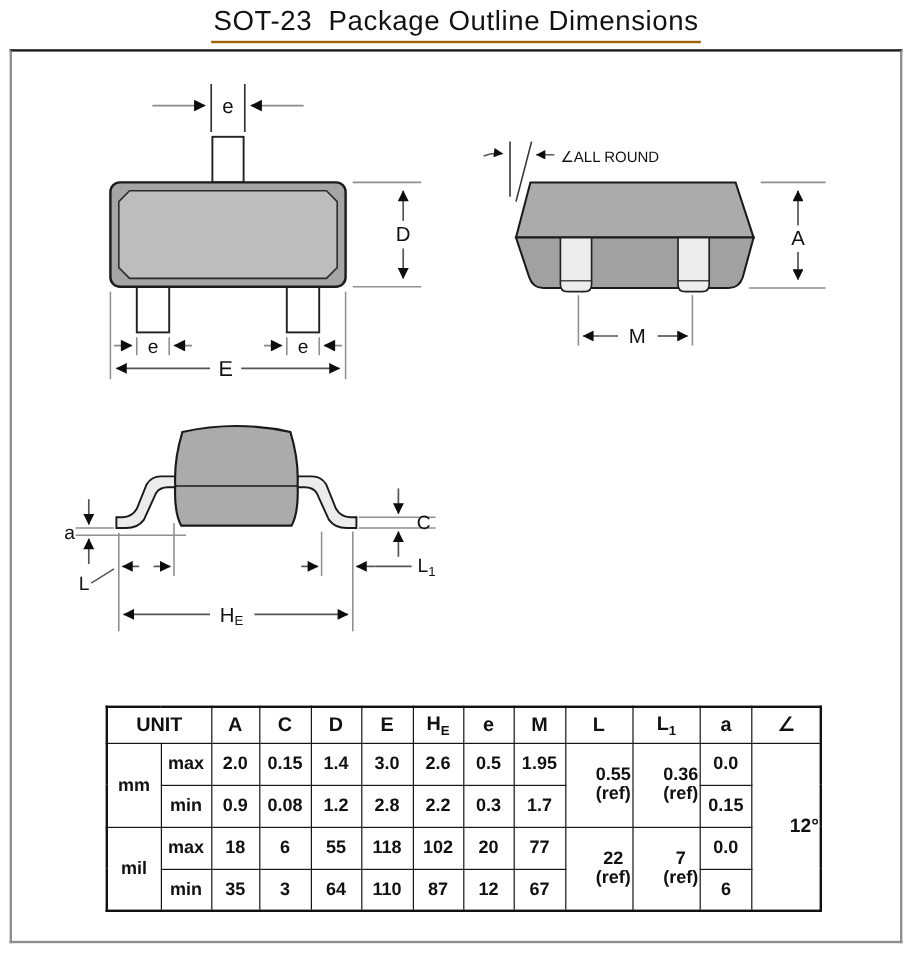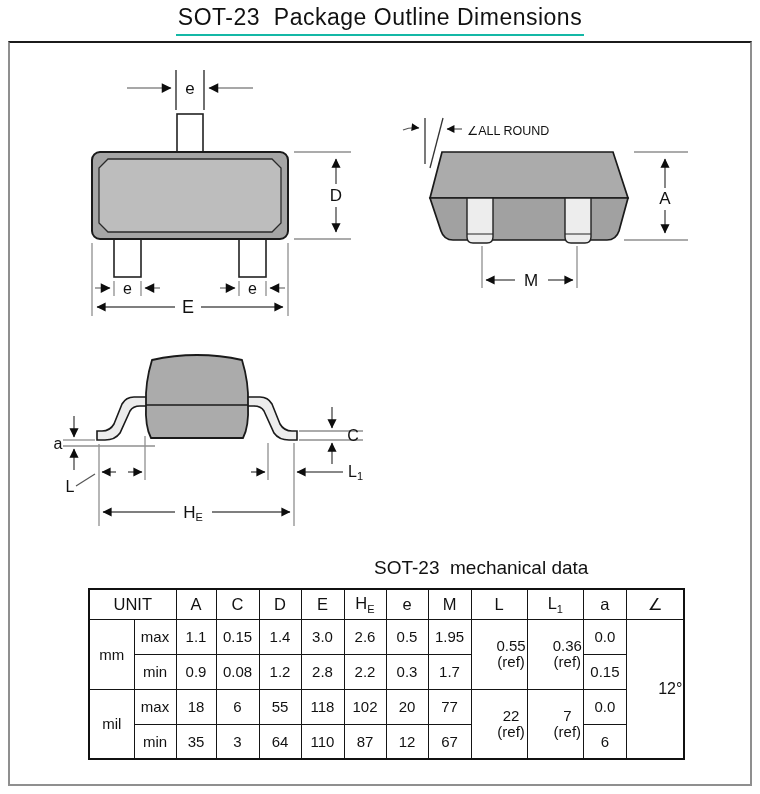--- a/index.html
+++ b/index.html
@@ -1,31 +1,31 @@
 <!DOCTYPE html>
 <html><head>
 <meta charset="utf-8">
 <style>
   html,body{margin:0;padding:0;background:#fff;}
   .page{position:relative;width:760px;height:794px;background:#fff;overflow:hidden;
         font-family:"Liberation Sans","DejaVu Sans",sans-serif;color:#111;}
   .title-wrap{position:absolute;left:0;top:4px;width:760px;text-align:center;}
-  .title{display:inline-block;font-size:23px;letter-spacing:.5px;border-bottom:2px solid #14b8a6;
+  .title{display:inline-block;font-size:23px;letter-spacing:.5px;border-bottom:2px solid #a16207;
          padding:0 2px 3px 2px;white-space:pre;}
   .frame{position:absolute;left:8px;top:41px;width:744px;height:745px;box-sizing:border-box;
          border:2px solid #8f8f8f;border-top-color:#1b1b1b;}
   svg{position:absolute;overflow:visible;}
   #svg-top{left:55px;top:60px;}
   #svg-iso{left:390px;top:110px;}
   #svg-side{left:45px;top:340px;}
   .svg-label{font-family:"Liberation Sans","DejaVu Sans",sans-serif;fill:#111;}
   .caption{position:absolute;left:374px;top:557px;font-size:19px;white-space:pre;}
   table.mech{position:absolute;left:88px;top:588px;border-collapse:collapse;table-layout:fixed;
              font-size:15px;text-align:center;}
-  table.mech td,table.mech th{border:1.5px solid #151515;padding:1px;font-weight:normal;
+  table.mech td,table.mech th{border:1.5px solid #151515;padding:1px;font-weight:bold;
              vertical-align:middle;overflow:hidden;}
   table.mech{border:2px solid #111;}
   tr.hdr{height:30px;font-size:16.5px;}
   tr.data{height:35px;}
   sub.sm{font-size:11px;}
   .two-line div{line-height:16px;margin-left:24px;}
   .angle-cell{font-size:16px;text-align:right;}
 </style>
 </head>
 <body>
@@ -191,21 +191,20 @@
     </g>
 
     <g>
       <path d="M54,140 V186" stroke="#8f8f8f" stroke-width="1.3" fill="none"></path>
       <path d="M130,172 L58,172" stroke="#555" stroke-width="1.4" fill="none" marker-end="url(#arr3)"></path>
       <path d="M167,172 L245,172" stroke="#555" stroke-width="1.4" fill="none" marker-end="url(#arr3)"></path>
       <text class="svg-label" x="148" y="178" font-size="17" text-anchor="middle"><tspan>H</tspan><tspan font-size="11" dy="3">E</tspan></text>
     </g>
   </svg>
 
-  <div class="caption">SOT-23  mechanical data</div>
 
   <table class="mech">
     <colgroup>
       <col style="width:45px">
         <col style="width:42px">
         <col style="width:40px">
         <col style="width:43px">
       <col style="width:42px">
         <col style="width:43px">
         <col style="width:42px">
@@ -227,21 +226,21 @@
       <th>e</th>
       <th>M</th>
       <th>L</th>
       <th><span>L</span><sub class="sm">1</sub></th>
       <th>a</th>
       <th>∠</th>
     </tr>
     <tr class="data">
       <td rowspan="2">mm</td>
       <td>max</td>
-      <td>1.1</td>
+      <td>2.0</td>
       <td>0.15</td>
       <td>1.4</td>
       <td>3.0</td>
       <td>2.6</td>
       <td>0.5</td>
       <td>1.95</td>
       <td rowspan="2" class="two-line">
         <div>0.55</div>
             <div>(ref)</div>
       </td>

